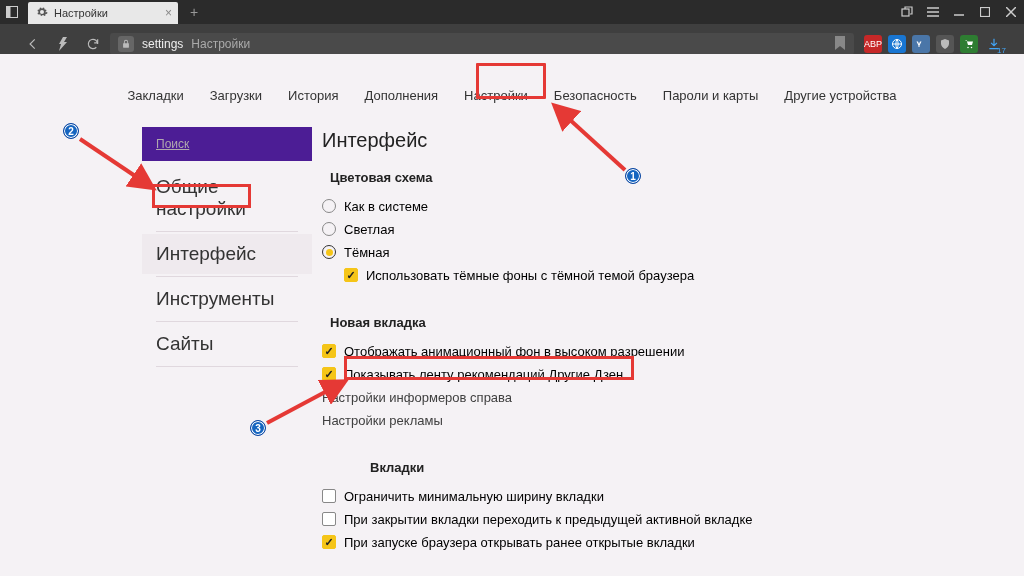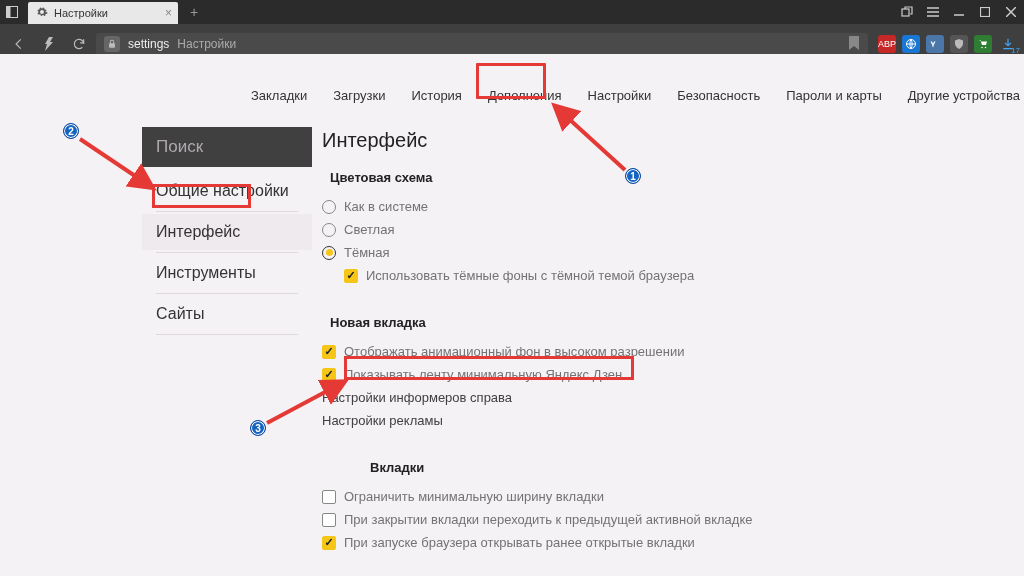--- a/index.html
+++ b/index.html
@@ -9,53 +9,53 @@
   .titlebar { height: 24px; background: #2b2b2b; display: flex; align-items: center; color: #ccc; font-size: 11px; }
   .titlebar .sq { width: 24px; height: 24px; display:flex; align-items:center; justify-content:center; color:#ccc; }
   .tab { background: #e8e8e8; color:#333; height: 22px; margin-top:2px; margin-left: 4px; display:flex; align-items:center; padding: 0 8px; gap:6px; border-radius: 2px 2px 0 0; min-width: 150px; position:relative;}
   .tab .gear { color:#555; }
   .tab .close { position:absolute; right:6px; color:#888; font-size:12px;}
   .new-tab { width:24px; display:flex; align-items:center; justify-content:center; color:#999; font-size:14px; margin-left:4px;}
   .title-spacer { flex:1; }
   .win-btn { width:26px; height:24px; display:flex; align-items:center; justify-content:center; color:#ccc; font-size:12px;}
 
   
-  .toolbar { height: 40px; background: #3f3f3f; display:flex; align-items:center; padding: 0 6px; gap:4px; color:#ccc; font-size:12px;}
+  .toolbar { height: 40px; background: #3f3f3f; display:flex; align-items:center; padding: 0 20px; gap:4px; color:#ccc; font-size:12px;}
   .tool-btn { width:26px; height:26px; display:flex; align-items:center; justify-content:center; color:#bbb; }
   .addr { flex:1; height:22px; background:#4a4a4a; border-radius:3px; display:flex; align-items:center; padding:0 8px; gap:8px; color:#ccc;}
   .addr .lock { width:16px; height:16px; background:#666; border-radius:3px; display:flex; align-items:center; justify-content:center;}
   .addr .path-main { color:#eee; }
   .ext-row { display:flex; align-items:center; gap:6px; padding-left:6px;}
   .ext { width:18px; height:18px; border-radius:3px; display:flex; align-items:center; justify-content:center; font-size:9px; color:#fff;}
   .ext.abp { background:#c62828; }
   .ext.globe { background:#1976d2; }
   .ext.vk { background:#4a76a8; }
   .ext.shield { background:#555; }
   .ext.cart { background:#2e7d32; }
   .ext.dl { width:20px; position:relative; }
   .ext.dl svg { color:#42a5f5; }
   .dl-count { position:absolute; bottom:-2px; right:-2px; font-size:8px; color:#42a5f5;}
 
   
   .page { position:absolute; top:54px; left:0; right:0; bottom:0; background:#f5f2f5; overflow:hidden;}
-  .nav-tabs { display:flex; justify-content:flex-end; gap:18px; padding-top: 28px; font-size:13px; color:#333;}
+  .nav-tabs { display:flex; justify-content:center; gap:18px; padding-top: 28px; font-size:13px; color:#333;}
   .nav-tabs .nav-item { padding: 6px 4px; cursor:pointer; }
   .nav-tabs .nav-item.active { font-weight:normal; }
 
   .content-row { display:flex; margin-top: 18px; justify-content:center; }
   .sidebar { width: 170px; margin-right: 10px; }
-  .side-search { background:#404040; color:#b0a8ae; padding:10px 14px; font-size:17px; margin-bottom:6px;}
-  .side-item { padding: 9px 14px; font-size:16px; color:#333; cursor:pointer; position:relative;}
+  .side-search { background:#4c1d95; color:#b0a8ae; padding:10px 14px; font-size:12px; margin-bottom:6px;text-decoration:underline;}
+  .side-item { padding: 9px 14px; font-size:19px; color:#333; cursor:pointer; position:relative;}
   .side-item.active { background:#efeaee; }
   .side-sep { border-top:1px solid #e0d8de; margin: 2px 14px; }
 
   .main { width: 560px; background: transparent;}
   .h1 { font-size: 20px; font-weight:normal; color:#222; margin: 2px 0 18px 0; }
   .section-title { font-size:13px; font-weight:bold; color:#222; margin-top: 14px; margin-bottom: 10px; padding-left: 8px;}
-  .opt-row { display:flex; align-items:center; gap:8px; font-size:13px; color:#737373; padding: 4px 0;}
+  .opt-row { display:flex; gap:8px; font-size:13px; color:#000000; padding: 4px 0;}
   .radio { width:14px; height:14px; border:1.5px solid #888; border-radius:50%; display:inline-flex; align-items:center; justify-content:center; flex-shrink:0;}
   .radio.checked::after { content:""; width:7px; height:7px; background:#f5c518; border-radius:50%;}
   .radio.checked { border-color:#333; }
   .checkbox { width:14px; height:14px; border:1.5px solid #888; border-radius:2px; display:inline-flex; align-items:center; justify-content:center; flex-shrink:0; background:#fff;}
   .checkbox.checked { background:#f5c518; border-color:#f5c518; }
   .checkbox.checked::after { content:"✓"; color:#222; font-size:11px; font-weight:bold; line-height:1;}
   .indent { padding-left: 22px; }
   .link { color:#404040; font-size:13px; padding:4px 0; cursor:pointer; }
 
   
@@ -231,21 +231,21 @@
           <span>Использовать тёмные фоны с тёмной темой браузера</span>
         </div>
 
       <div class="section-title" style="margin-top:28px;">Новая вкладка</div>
       <div class="opt-row">
           <span class="checkbox checked"></span>
           <span>Отображать анимационный фон в высоком разрешении</span>
         </div>
       <div class="opt-row" id="zen-row">
           <span class="checkbox checked"></span>
-          <span>Показывать ленту минимальную Яндекс.Дзен</span>
+          <span>Показывать ленту рекомендаций Другие.Дзен</span>
         </div>
       <div class="link">Настройки информеров справа</div>
       <div class="link">Настройки рекламы</div>
 
       <div class="section-title" style="margin-top:28px;margin-left:40px;">Вкладки</div>
       <div class="opt-row">
           <span class="checkbox"></span>
           <span>Ограничить минимальную ширину вкладки</span>
         </div>
       <div class="opt-row">

